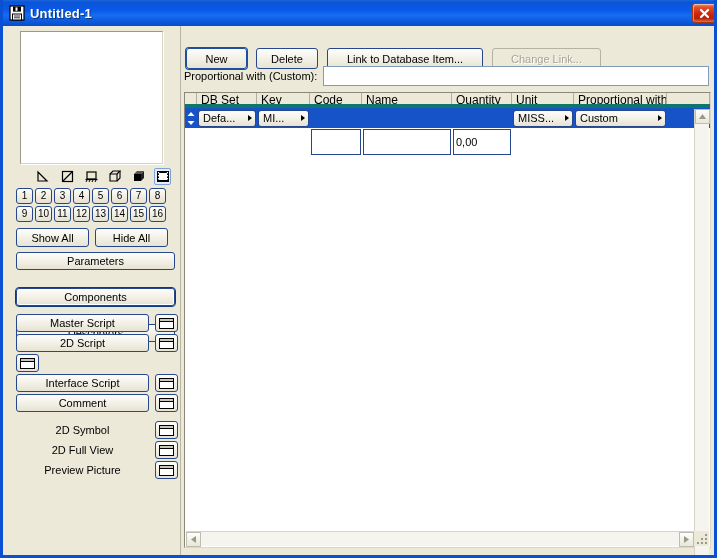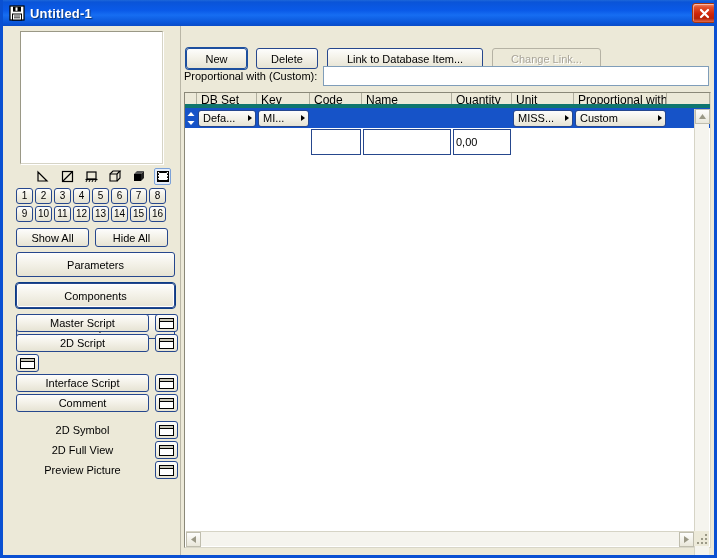--- a/index.html
+++ b/index.html
@@ -124,22 +124,22 @@
     border: 1px solid #26478d;
     border-radius: 3px;
     font-family: "Liberation Sans", sans-serif;
     font-size: 11px;
     color: #000;
     cursor: pointer;
     padding: 0;
   }
   .btn.small { width: 73px; height: 19px; }
   .wide-btn {
-    width: 159px; height: 25px;
-    margin-bottom: 6px;
+    width: 159px; height: 18px;
+    margin-bottom: 18px;
     display: block;
   }
   .tabgroup {
     position: absolute; left: 13px; top: 226px;
     width: 159px;
   }
   .btn.focused {
     outline: 1px solid #0a3b86;
     outline-offset: 0px;
     box-shadow: inset 0 0 0 1px #ffffff;

